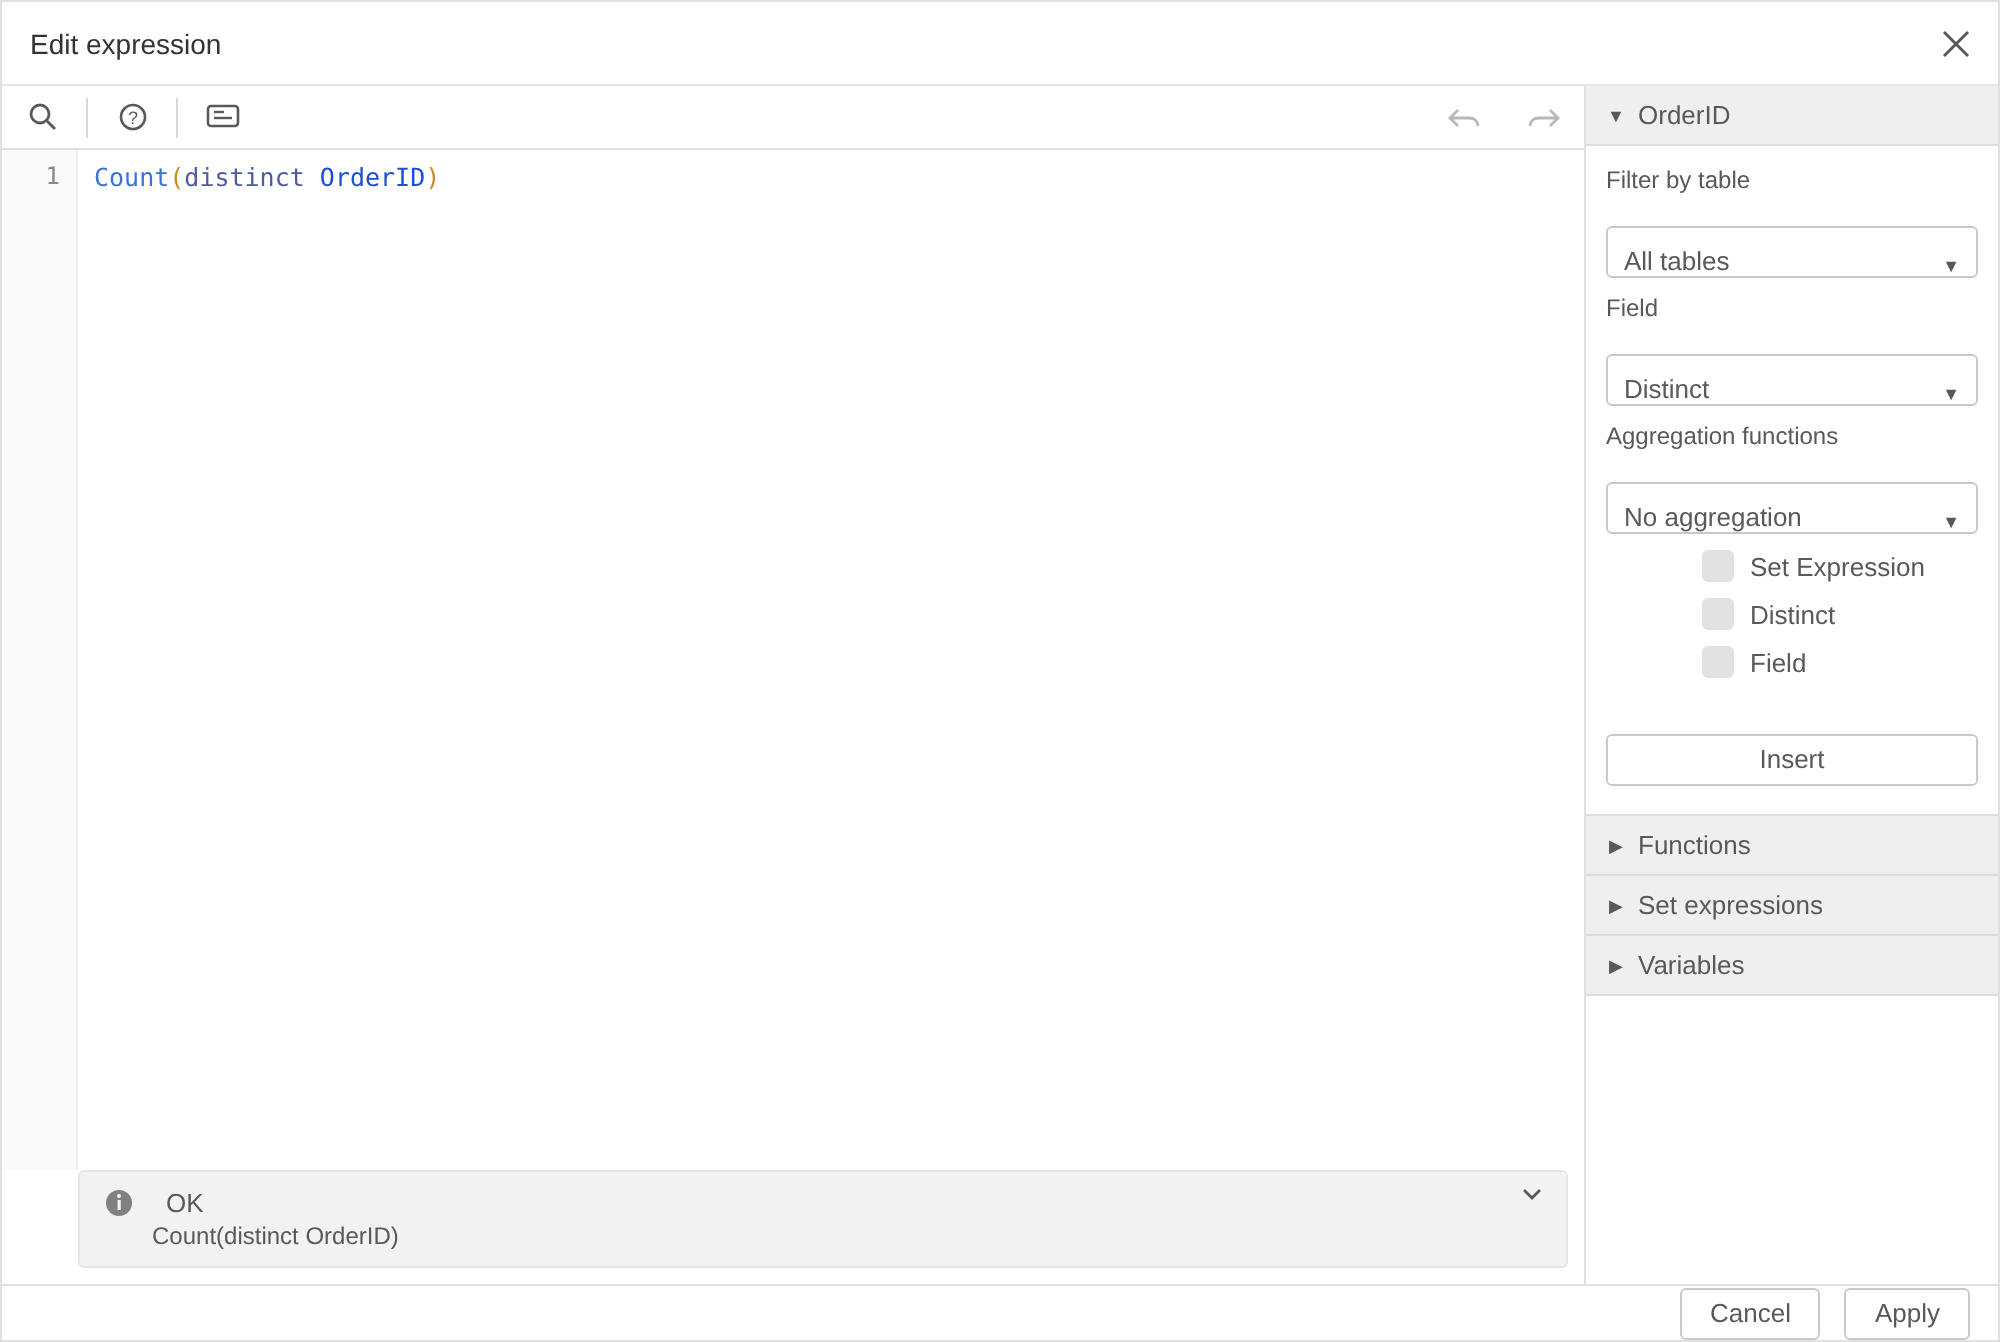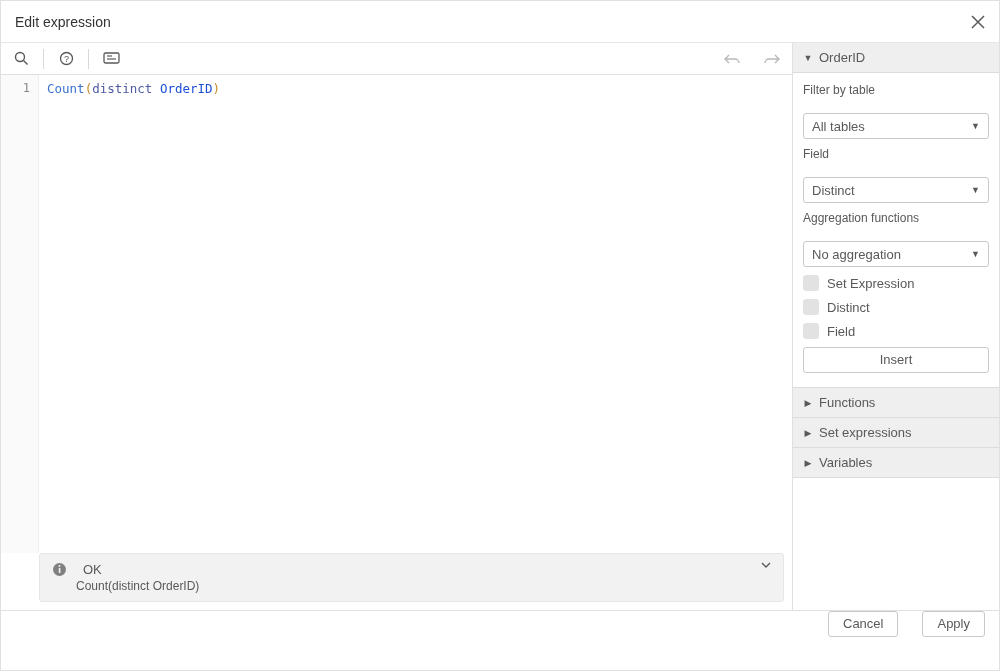--- a/index.html
+++ b/index.html
@@ -36,29 +36,29 @@
 .status-expr { margin-left: 24px; color: #595959; font-size: 12px; margin-top: 2px; }
 .status-chevron { position: absolute; right: 12px; top: 8px; color: #595959; }
 
 
 .side-panel { width: 206px; background: #fff; display: flex; flex-direction: column; overflow-y: auto; }
 .accordion-header { background: #efefef; border-bottom: 1px solid #dcdcdc; padding: 7px 10px; display: flex; align-items: center; gap: 6px; font-size: 13px; color: #595959; cursor: pointer; }
 .accordion-header:first-child { border-top: none; }
 .acc-arrow { font-size: 9px; color: #595959; width: 10px; text-align: center; }
 .accordion-body { padding: 10px 10px 14px 10px; display: flex; flex-direction: column; gap: 8px; }
 .form-label { font-size: 12px; color: #595959; }
-.select { width: 100%; height: 26px; border: 1px solid #c9c9c9; border-radius: 3px; background: #fff; display: flex; align-items: center; justify-content: space-between; padding: 0 8px; font-size: 13px; color: #595959; cursor: pointer; }
+.select { width: 100%; height: 26px; border: 1px solid #c9c9c9; border-radius: 3px; background: #fff; display: flex; align-items: flex-end; justify-content: space-between; padding: 0 8px; font-size: 13px; color: #595959; cursor: pointer; }
 .select .caret { font-size: 9px; color: #595959; }
 .field-group { display: flex; flex-direction: column; gap: 16px; }
-.checkbox-row { display: flex; align-items: center; gap: 8px; color: #595959; font-size: 13px; }
+.checkbox-row { display: flex; align-items: center; gap: 8px; color: #595959; font-size: 13px; margin-left: 48px; }
 .checkbox { width: 16px; height: 16px; border-radius: 3px; background: #e2e2e2; }
-.insert-btn { height: 26px; border: 1px solid #c9c9c9; border-radius: 3px; background: #fff; color: #595959; text-align: center; line-height: 24px; cursor: pointer; font-size: 13px; margin-top: 0; }
-
-
-.footer { height: 60px; border-top: 1px solid #e0e0e0; display: flex; justify-content: flex-end; gap: 24px; padding: 0 14px; }
+.insert-btn { height: 26px; border: 1px solid #c9c9c9; border-radius: 3px; background: #fff; color: #595959; text-align: center; line-height: 24px; cursor: pointer; font-size: 13px; margin-top: 20px; }
+
+
+.footer { height: 28px; border-top: 1px solid #e0e0e0; display: flex; align-items: center; justify-content: flex-end; gap: 12px; padding: 0 14px; }
 .btn { height: 26px; padding: 0 14px; border: 1px solid #c9c9c9; border-radius: 3px; background: #fff; color: #595959; font-size: 13px; line-height: 24px; cursor: pointer; }
 
 svg { display: block; }
 </style>
 </head>
 <body>
 
 <div class="container">
 
   <div class="header">

